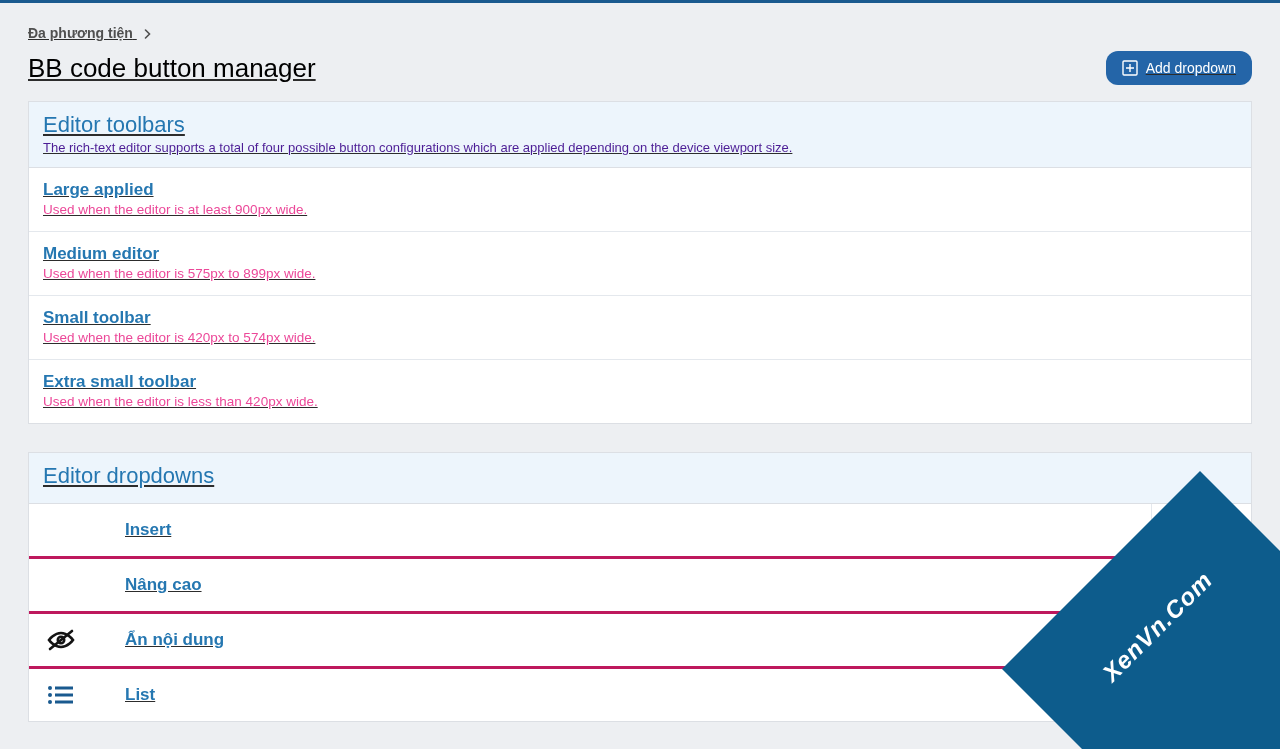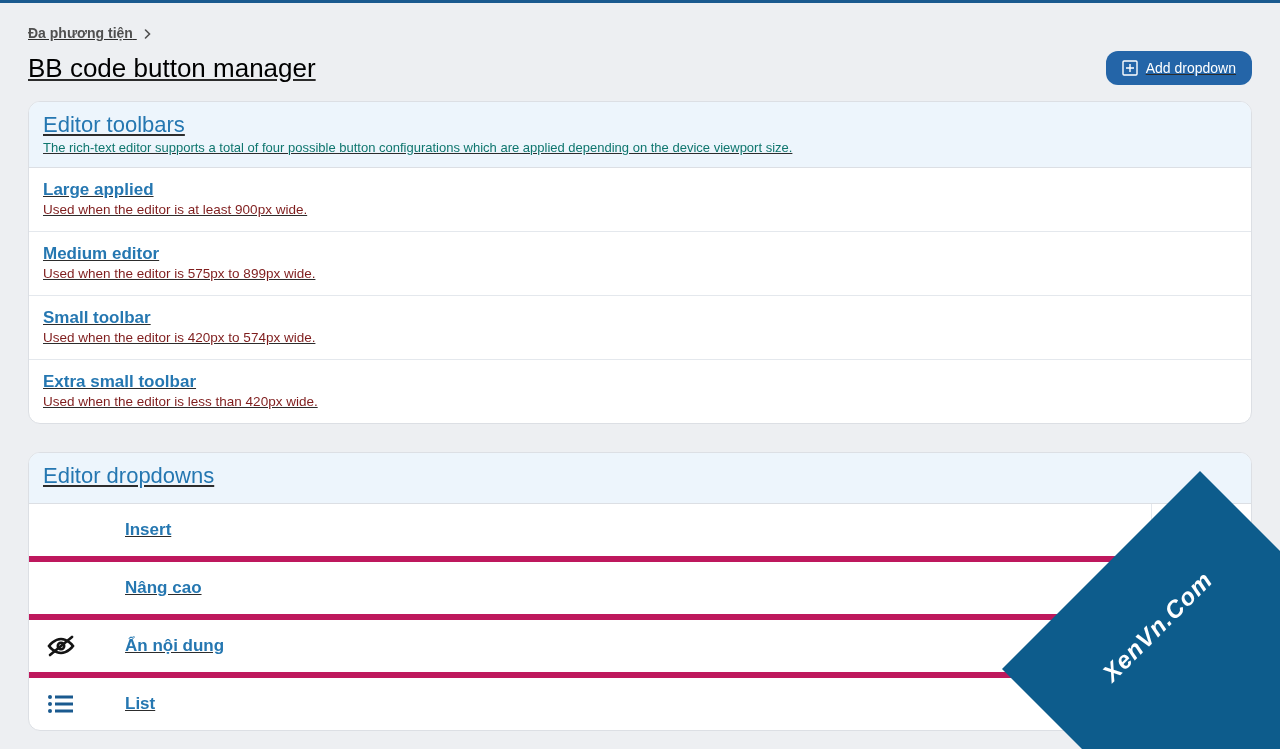--- a/index.html
+++ b/index.html
@@ -42,58 +42,58 @@
     font-size: 14px;
     cursor: pointer;
     display: flex;
     align-items: center;
     gap: 8px;
   }
   .add-btn svg { display: block; }
   .panel {
     background: #fff;
     border: 1px solid #dcdfe4;
-    border-radius: 12px;
+    border-radius: 0;
     overflow: hidden;
     margin-bottom: 28px;
   }
   .panel-header {
     background: #edf5fc;
     border-bottom: 1px solid #dcdfe4;
     padding: 10px 14px 12px 14px;
   }
   .panel-title {
     font-size: 22px;
     color: #2577b1;
     font-weight: 400;
     margin-bottom: 2px;
   }
   .panel-subtitle {
     font-size: 13px;
-    color: #0f766e;
+    color: #4c1d95;
   }
   .toolbar-row {
     padding: 12px 14px 14px 14px;
     border-bottom: 1px solid #e4e8ed;
   }
   .toolbar-row:last-child { border-bottom: none; }
   .toolbar-title {
     font-size: 17px;
     font-weight: 700;
     color: #2577b1;
   }
   .toolbar-desc {
     font-size: 13.5px;
-    color: #7f1d1d;
+    color: #ec4899;
     margin-top: 2px;
   }
   .dropdown-row {
     display: flex;
     align-items: center;
-    border-bottom: 6px solid #be185d;
+    border-bottom: 3px solid #be185d;
     min-height: 52px;
   }
   .dropdown-row:last-child { border-bottom: none; }
   .drop-icon {
     width: 56px;
     display: flex;
     justify-content: center;
     align-items: center;
     padding-left: 8px;
     color: #141414;

